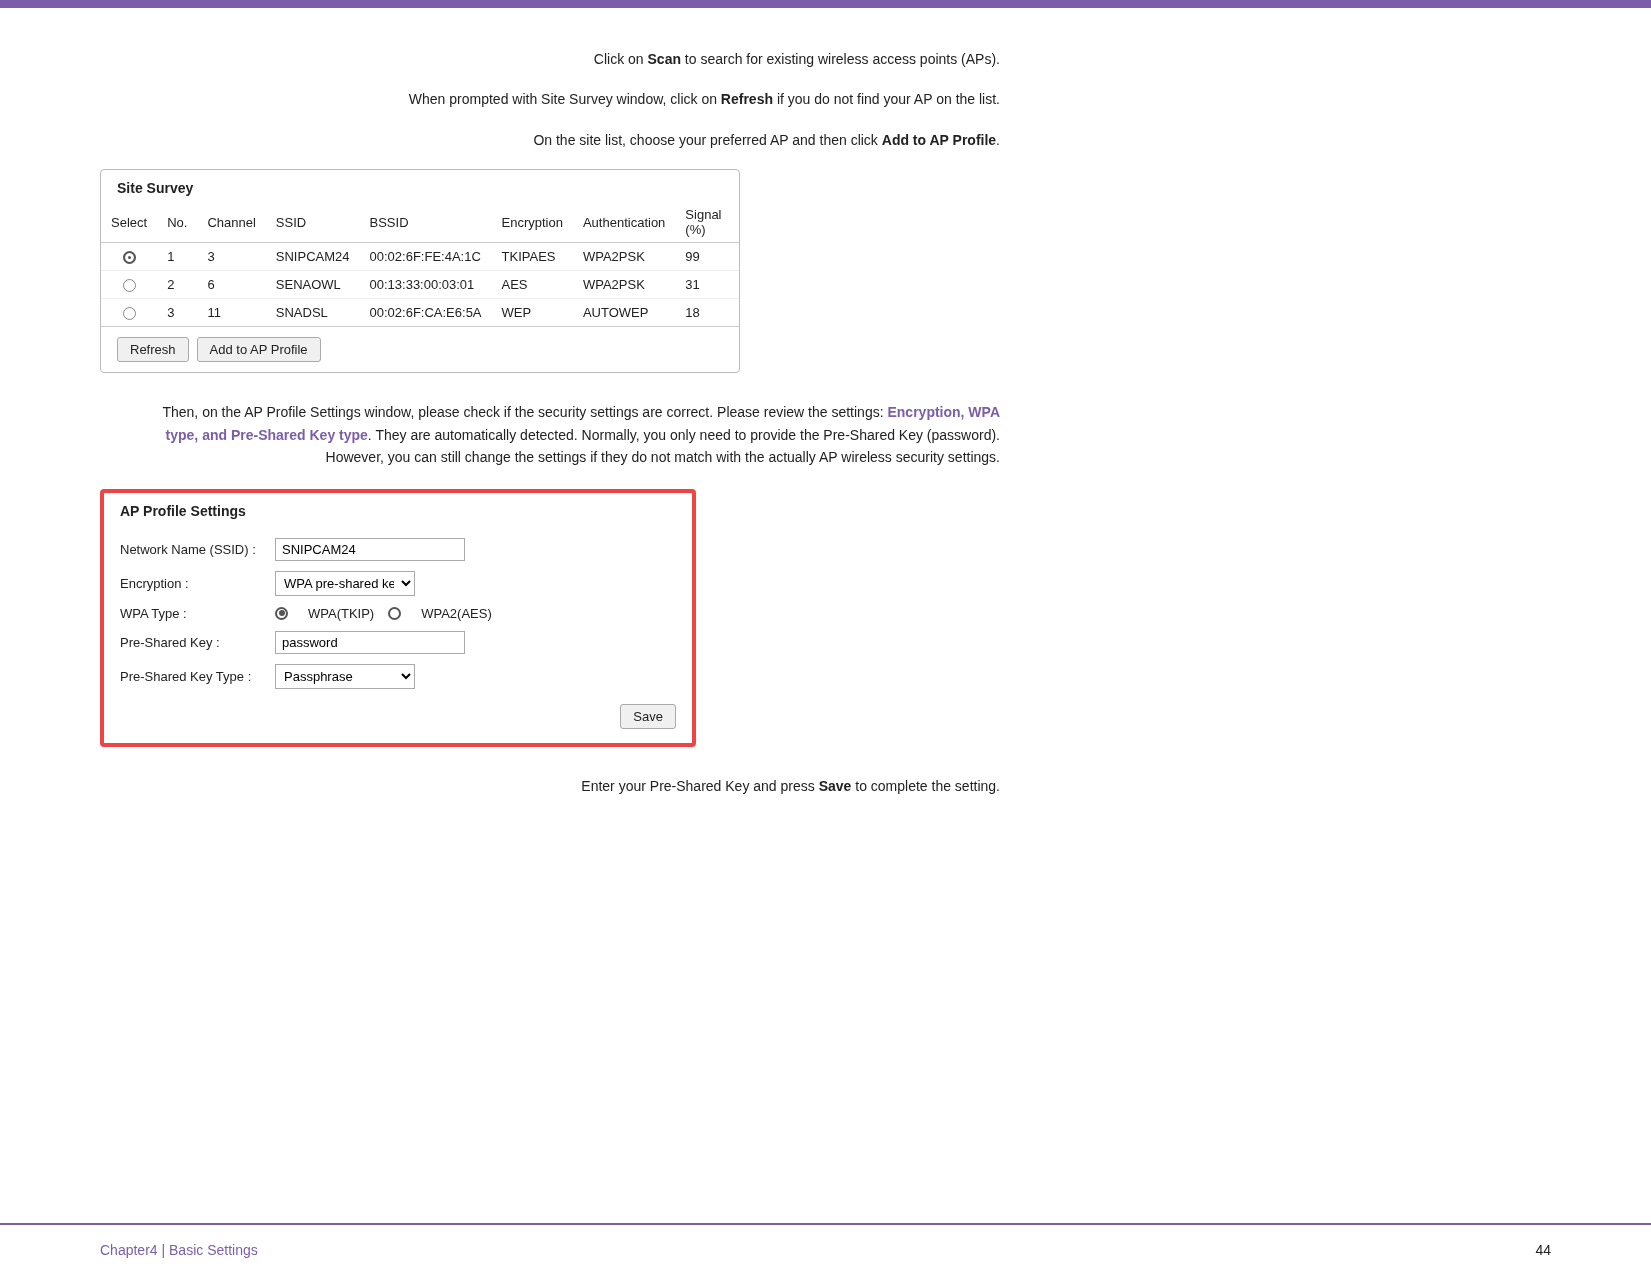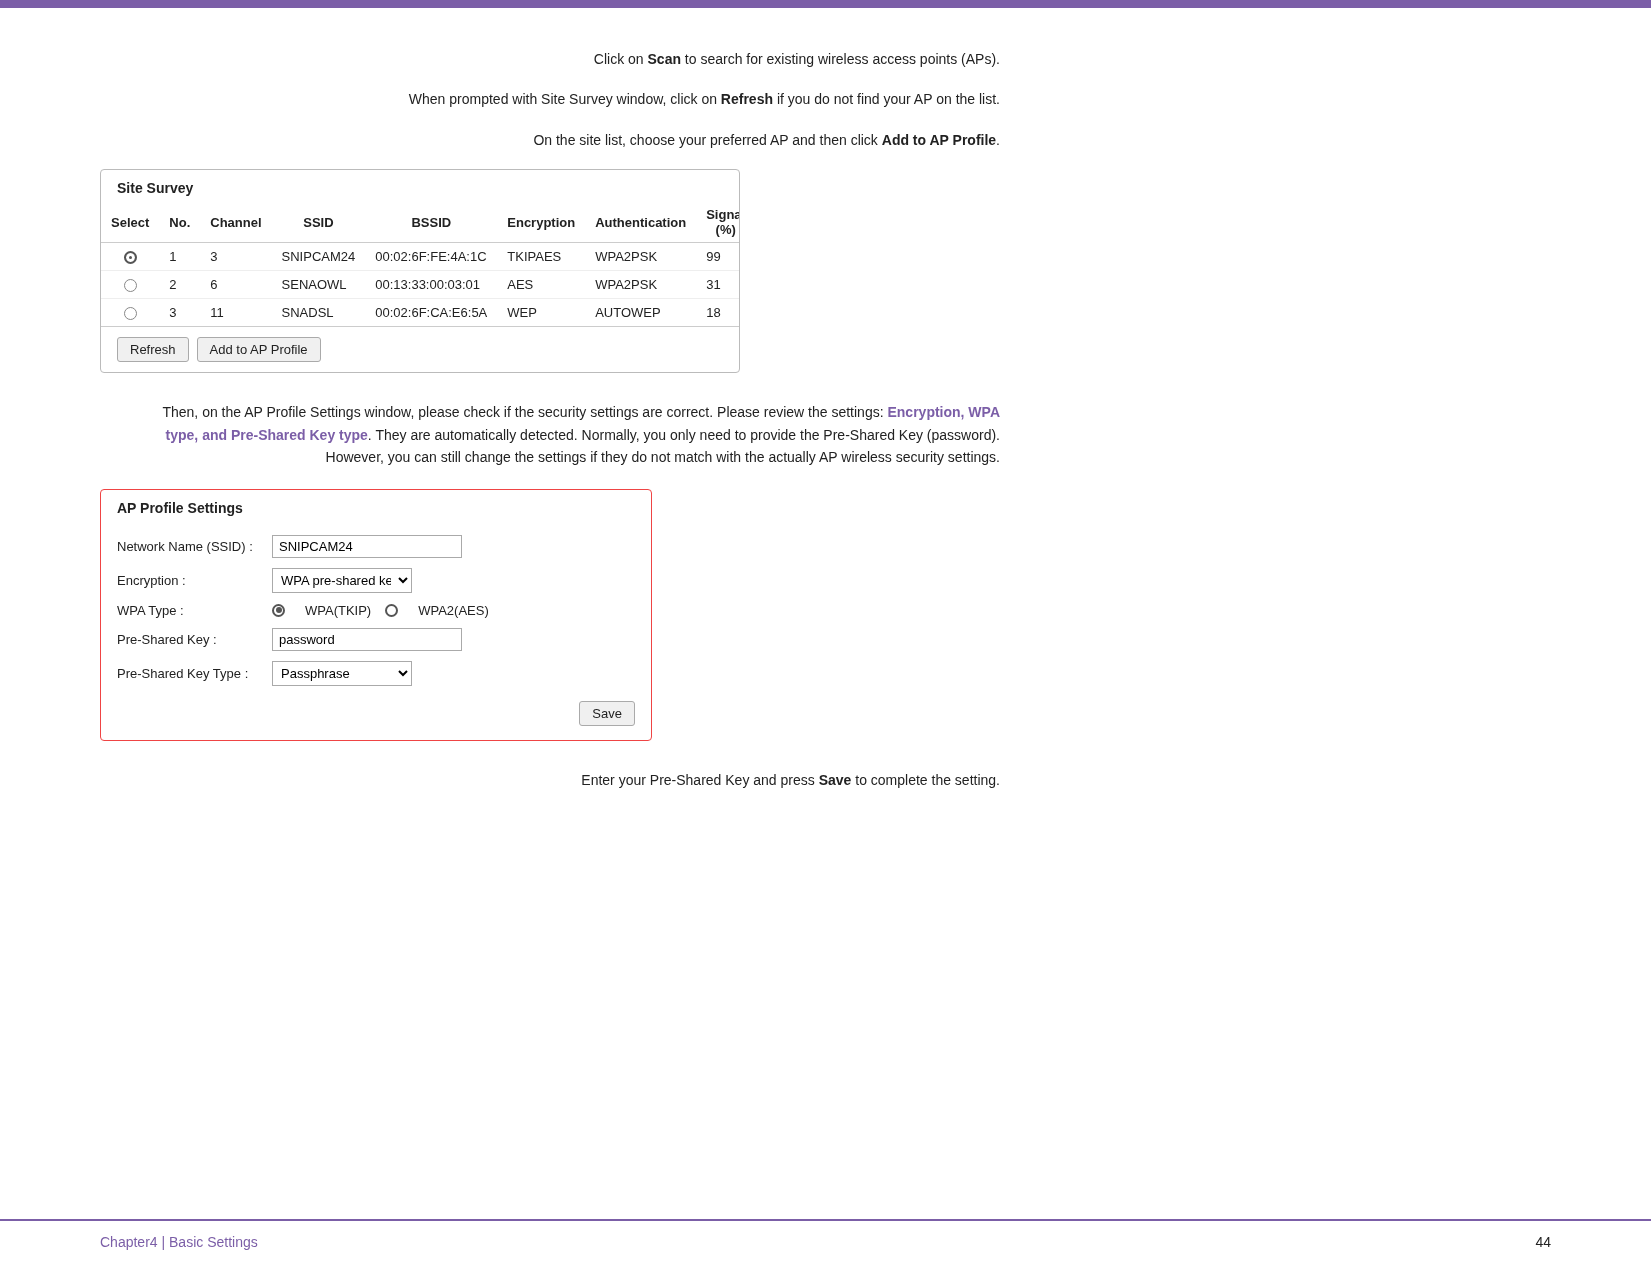--- a/index.html
+++ b/index.html
@@ -39,23 +39,23 @@
       font-weight: bold;
       font-size: 14px;
       padding: 10px 16px 6px 16px;
     }
     .survey-table {
       width: 100%;
       border-collapse: collapse;
       font-size: 13px;
     }
     .survey-table th {
-      text-align: center;
+      text-align: left;
       padding: 5px 10px;
-      font-weight: bold;
+      font-weight: normal;
       border-bottom: 1px solid #ccc;
       color: #222;
     }
     .survey-table td {
       padding: 6px 10px;
       border-bottom: 1px solid #eee;
       color: #222;
     }
     .survey-table tr:last-child td { border-bottom: none; }
     .radio-cell { text-align: center; }
@@ -82,24 +82,24 @@
     .btn {
       padding: 4px 12px;
       font-size: 13px;
       background: #f0f0f0;
       border: 1px solid #aaa;
       border-radius: 3px;
       cursor: pointer;
       color: #222;
     }
     .ap-profile-box {
-      border: 1px solid #ef4444;
+      border: 4px solid #ef4444;
       border-radius: 4px;
       margin-bottom: 28px;
-      width: 552px;
+      width: 596px;
       padding-bottom: 14px;
     }
     .ap-profile-box .box-title {
       margin-bottom: 8px;
     }
     .form-row {
       display: flex;
       align-items: center;
       padding: 5px 16px;
       font-size: 13px;
@@ -155,24 +155,24 @@
       left: 50%;
       transform: translate(-50%, -50%);
     }
     .ap-footer {
       display: flex;
       justify-content: flex-end;
       padding: 10px 16px 0 16px;
     }
     .footer-bar {
       position: absolute;
-      bottom: 12px;
+      bottom: 0;
       left: 0;
       right: 0;
-      height: 44px;
+      height: 52px;
       border-top: 2px solid #7b5ea7;
       display: flex;
       align-items: center;
       padding: 0 100px;
       justify-content: space-between;
     }
     .footer-chapter {
       color: #7b5ea7;
       font-size: 14px;
     }

